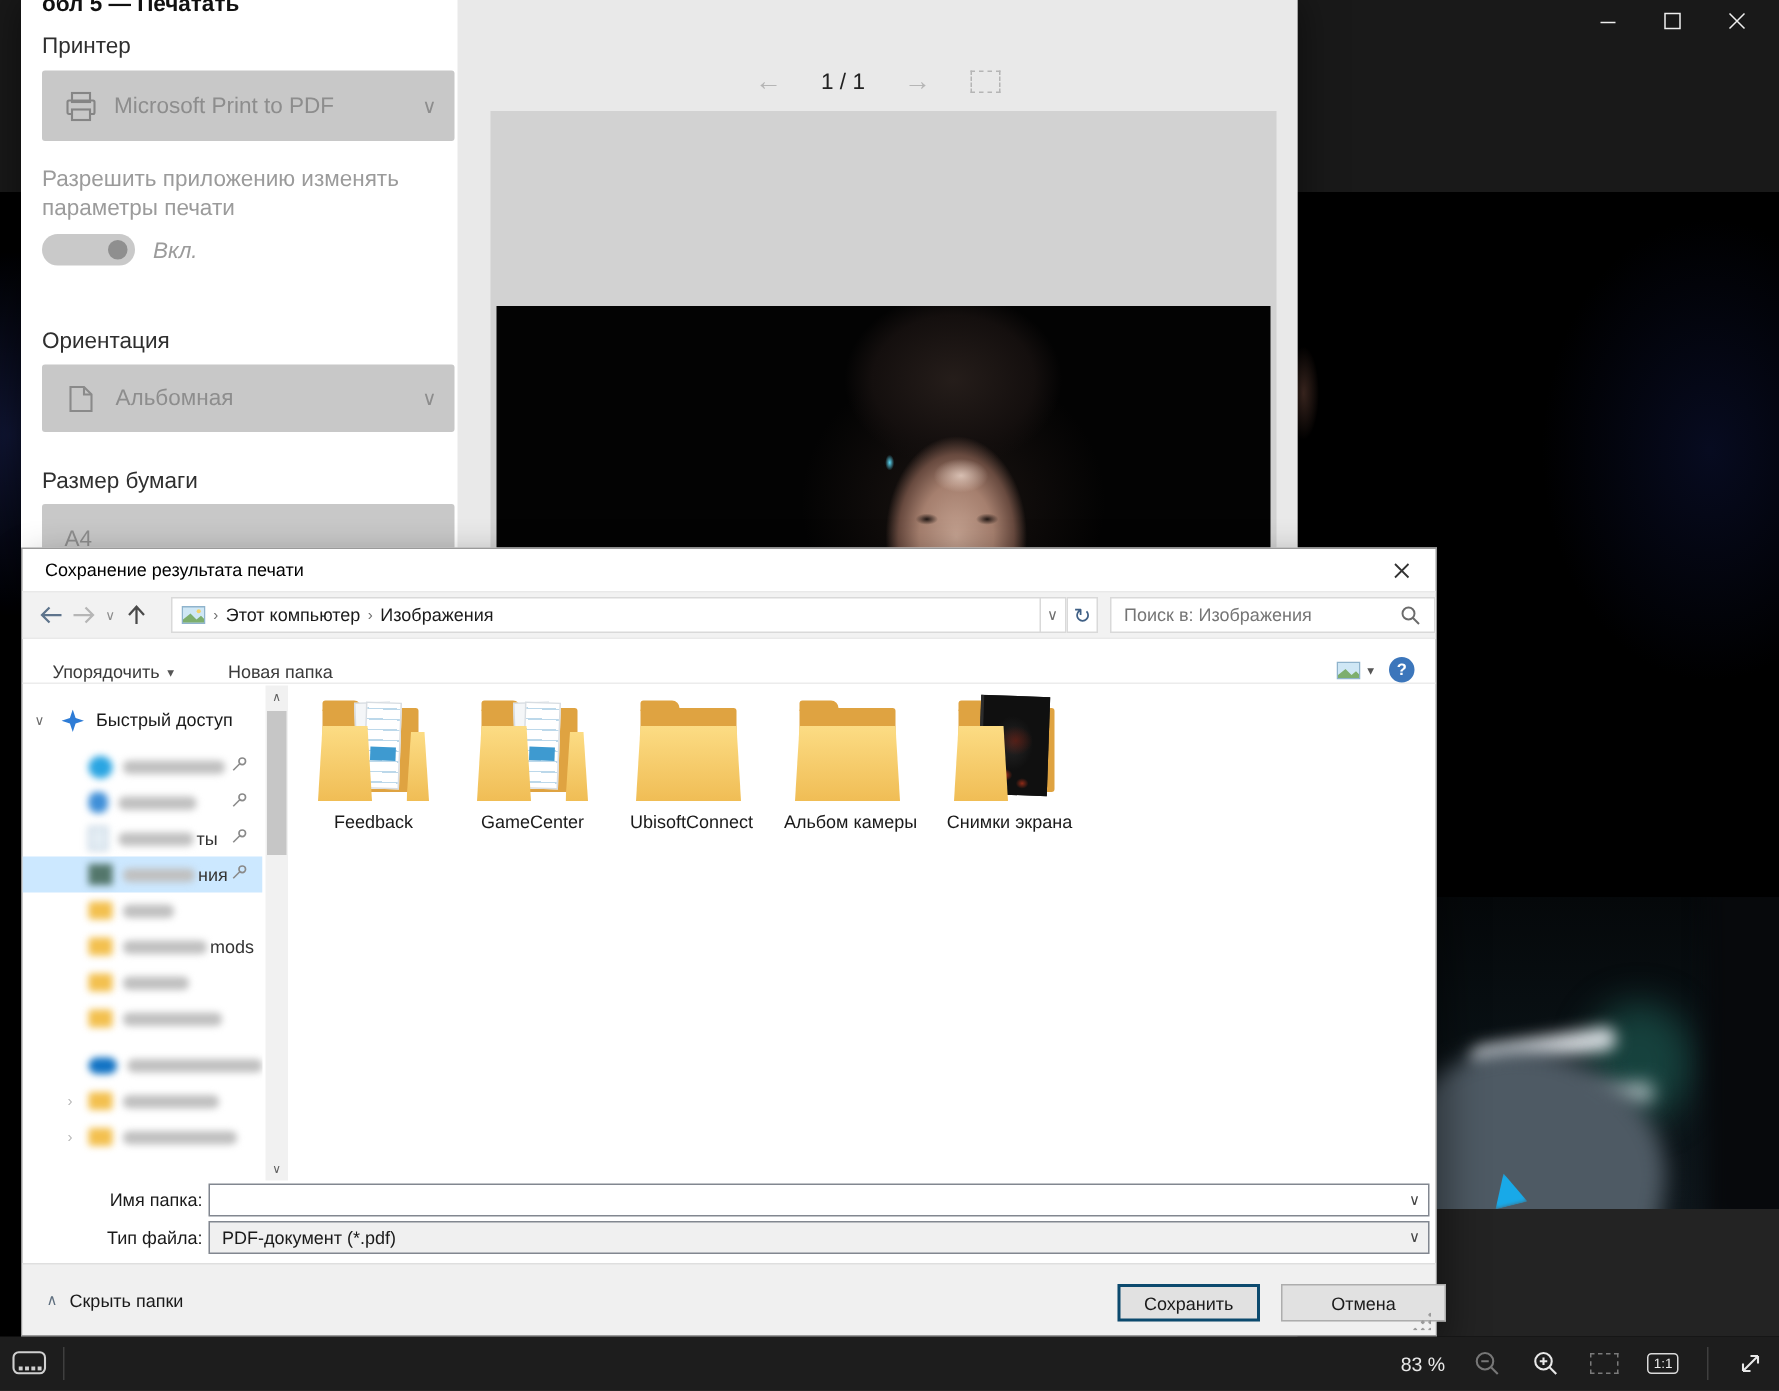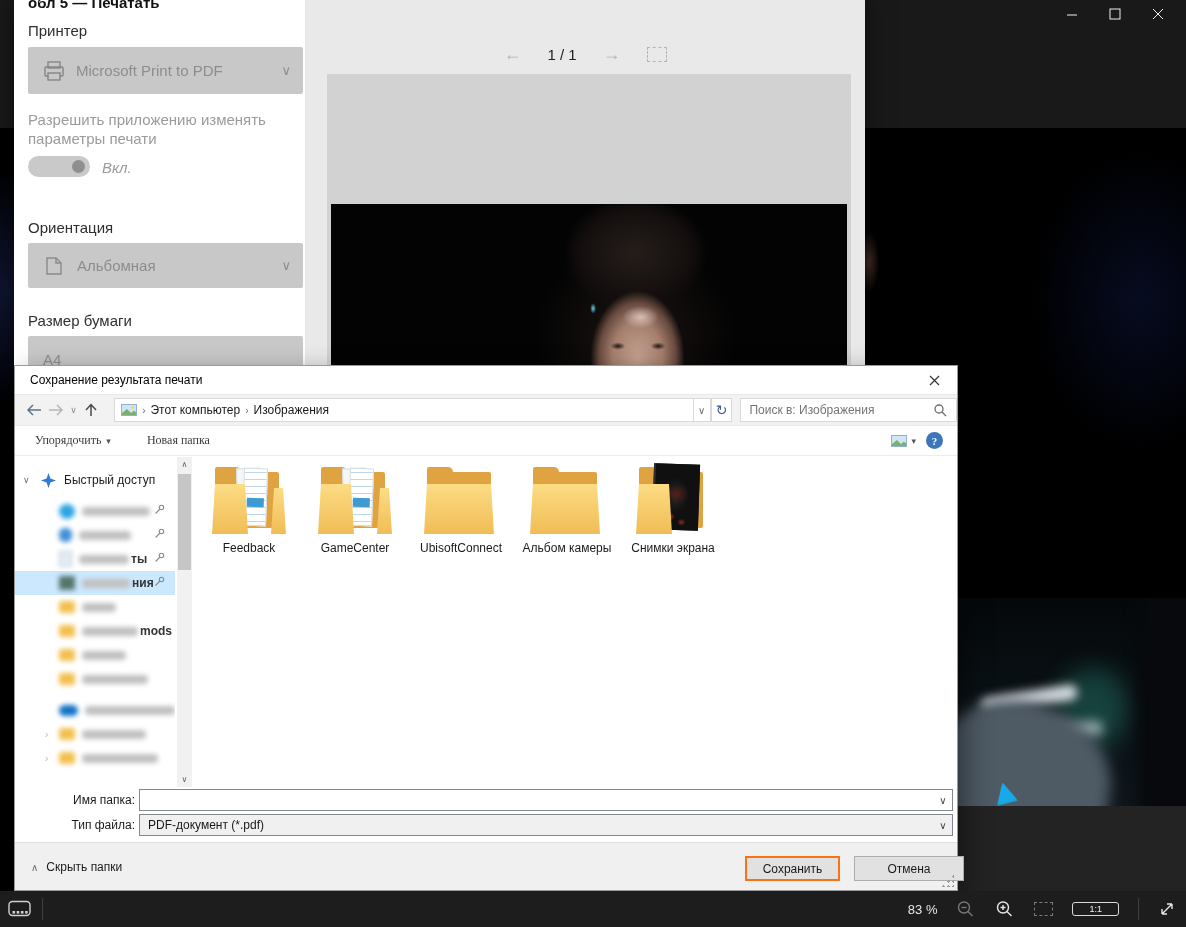--- a/index.html
+++ b/index.html
@@ -84,22 +84,22 @@
       display:flex;align-items:center;padding-left:6px;gap:5px;}
   .crumb-sep{color:#707070;font-size:10px;}
   .addr-btn{width:17px;height:24px;background:#fff;border:1px solid #d9d9d9;border-left:none;box-sizing:border-box;
       display:flex;align-items:center;justify-content:center;color:#6f6f6f;font-size:10px;}
   .refresh-btn{width:22px;height:24px;background:#fff;border:1px solid #d9d9d9;box-sizing:border-box;
       display:flex;align-items:center;justify-content:center;color:#3f5f85;font-size:14px;}
   .searchbox{margin-left:8px;width:219px;height:24px;background:#fff;border:1px solid #d9d9d9;box-sizing:border-box;
       display:flex;align-items:center;}
   .searchbox input{flex:1;border:none;outline:none;font:12px "Liberation Sans",sans-serif;
       color:#555;padding:0 4px 0 8px;background:transparent;}
-  .sd-toolbar{position:absolute;left:0;top:60px;width:100%;height:30px;display:flex;align-items:center;
-      border-bottom:1px solid #ececec;box-sizing:border-box;font-family:Liberation Serif, serif;}
+  .sd-toolbar{position:absolute;left:0;top:60px;width:100%;height:30px;display:flex;align-items:flex-end;
+      border-bottom:1px solid #ececec;box-sizing:border-box;}
   .tb-item{margin-left:20px;color:#3b3b3b;display:flex;align-items:center;gap:5px;}
   .tb-right{margin-left:auto;display:flex;align-items:center;gap:10px;margin-right:14px;}
   .mini-caret{font-size:9px;color:#555;}
   .help-btn{width:17px;height:17px;border-radius:50%;background:#3c76bb;color:#fff;font-size:11px;
       font-weight:bold;display:flex;align-items:center;justify-content:center;}
 
   
   .sd-sidebar{position:absolute;left:0;top:91px;width:160px;height:330px;overflow:hidden;}
   .qa-header{position:absolute;left:0;top:12px;height:22px;display:flex;align-items:center;width:160px;}
   .qa-chev{width:10px;margin-left:8px;color:#6b6b6b;font-size:9px;}
@@ -111,21 +111,21 @@
   .sb-row.selected{background:#cce8ff;}
   .sb-exp{position:absolute;left:30px;color:#b9b9b9;font-size:10px;}
   .sb-ico{width:16px;height:14px;margin-right:7px;filter:blur(2.5px);flex:none;}
   .ico-user-folder-blue{background:#2aa5e2;border-radius:50%;height:15px;}
   .ico-downloads-blue{background:#3f8fd8;border-radius:40%;width:13px;}
   .ico-document{background:#e4edf4;border:1px solid #a9c0d4;width:11px;}
   .ico-pictures{background:#53766b;}
   .ico-folder{background:#f3c04f;border-radius:2px;height:12px;}
   .ico-onedrive-cloud{background:#1273c4;border-radius:8px;height:11px;width:19px;}
   .sb-blob{height:9px;border-radius:4px;background:#c0c0c0;filter:blur(2.5px);}
-  .sb-suffix{margin-left:2px;color:#333;font-weight:bold;}
+  .sb-suffix{margin-left:2px;color:#333;}
   .sb-pin{position:absolute;right:10px;top:5px;}
   .sd-scroll{position:absolute;left:162px;top:91px;width:15px;height:330px;background:#f1f1f1;}
   .scr-arrow{position:absolute;left:0;width:15px;height:15px;display:flex;align-items:center;
       justify-content:center;color:#606060;font-size:8px;}
   .scr-thumb{position:absolute;left:1px;top:17px;width:13px;height:96px;background:#c6c6c6;}
 
   
   .tiles{position:absolute;left:186px;top:98px;display:flex;gap:10px;}
   .tile{width:96px;text-align:center;}
   .folder{position:relative;width:80px;height:72px;margin:0 auto;}
@@ -162,34 +162,34 @@
   .ft-select{background:#f0f0f0;}
   .ft-text{flex:1;padding-left:8px;color:#1a1a1a;}
 
   
   .sd-footer{position:absolute;left:0;bottom:0;width:100%;height:48px;background:#f0f0f0;
       border-top:1px solid #dfdfdf;box-sizing:border-box;}
   .hide-folders{position:absolute;left:16px;top:17px;display:flex;align-items:center;gap:8px;color:#1a1a1a;}
   .hf-chev{color:#5f6f7f;font-size:10px;}
   .btn{position:absolute;top:13px;height:25px;background:#e1e1e1;border:1px solid #adadad;box-sizing:border-box;
       display:flex;align-items:center;justify-content:center;font-size:12px;color:#1a1a1a;}
-  .btn-save{left:730px;width:95px;border:2px solid #f97316;}
+  .btn-save{left:730px;width:95px;border:2px solid #0c4a6e;}
   .btn-cancel{left:839px;width:110px;}
   .grip{position:absolute;right:3px;bottom:3px;width:13px;height:13px;
       background-image:radial-gradient(#9a9a9a 1px, transparent 1.3px);background-size:5px 5px;
       clip-path:polygon(100% 0,100% 100%,0 100%);}
 
   
   .status-bar{position:absolute;left:0;top:891px;width:1186px;height:36px;background:#1d1d1d;
       display:flex;align-items:center;color:#e8e8e8;}
   .st-sep{width:1px;height:22px;background:#3f3f3f;}
   .st-left{display:flex;align-items:center;gap:10px;padding-left:8px;}
   .st-right{margin-left:auto;display:flex;align-items:center;gap:19px;padding-right:10px;}
   .st-zoom{font-size:13px;}
-  .one2one{border:1px solid #dadada;border-radius:3px;font-size:9px;padding:1px 16px;color:#eee;}
+  .one2one{border:1px solid #dadada;border-radius:3px;font-size:9px;padding:1px 3px;color:#eee;}
   .fit-rect{width:17px;height:12px;border:1px dashed #7a7a7a;}
 </style>
 </head>
 <body>
 
 <div class="screen">
 
   <div class="bg">
     <div class="bg-topband"></div>
     <div class="bg-shoulder">

